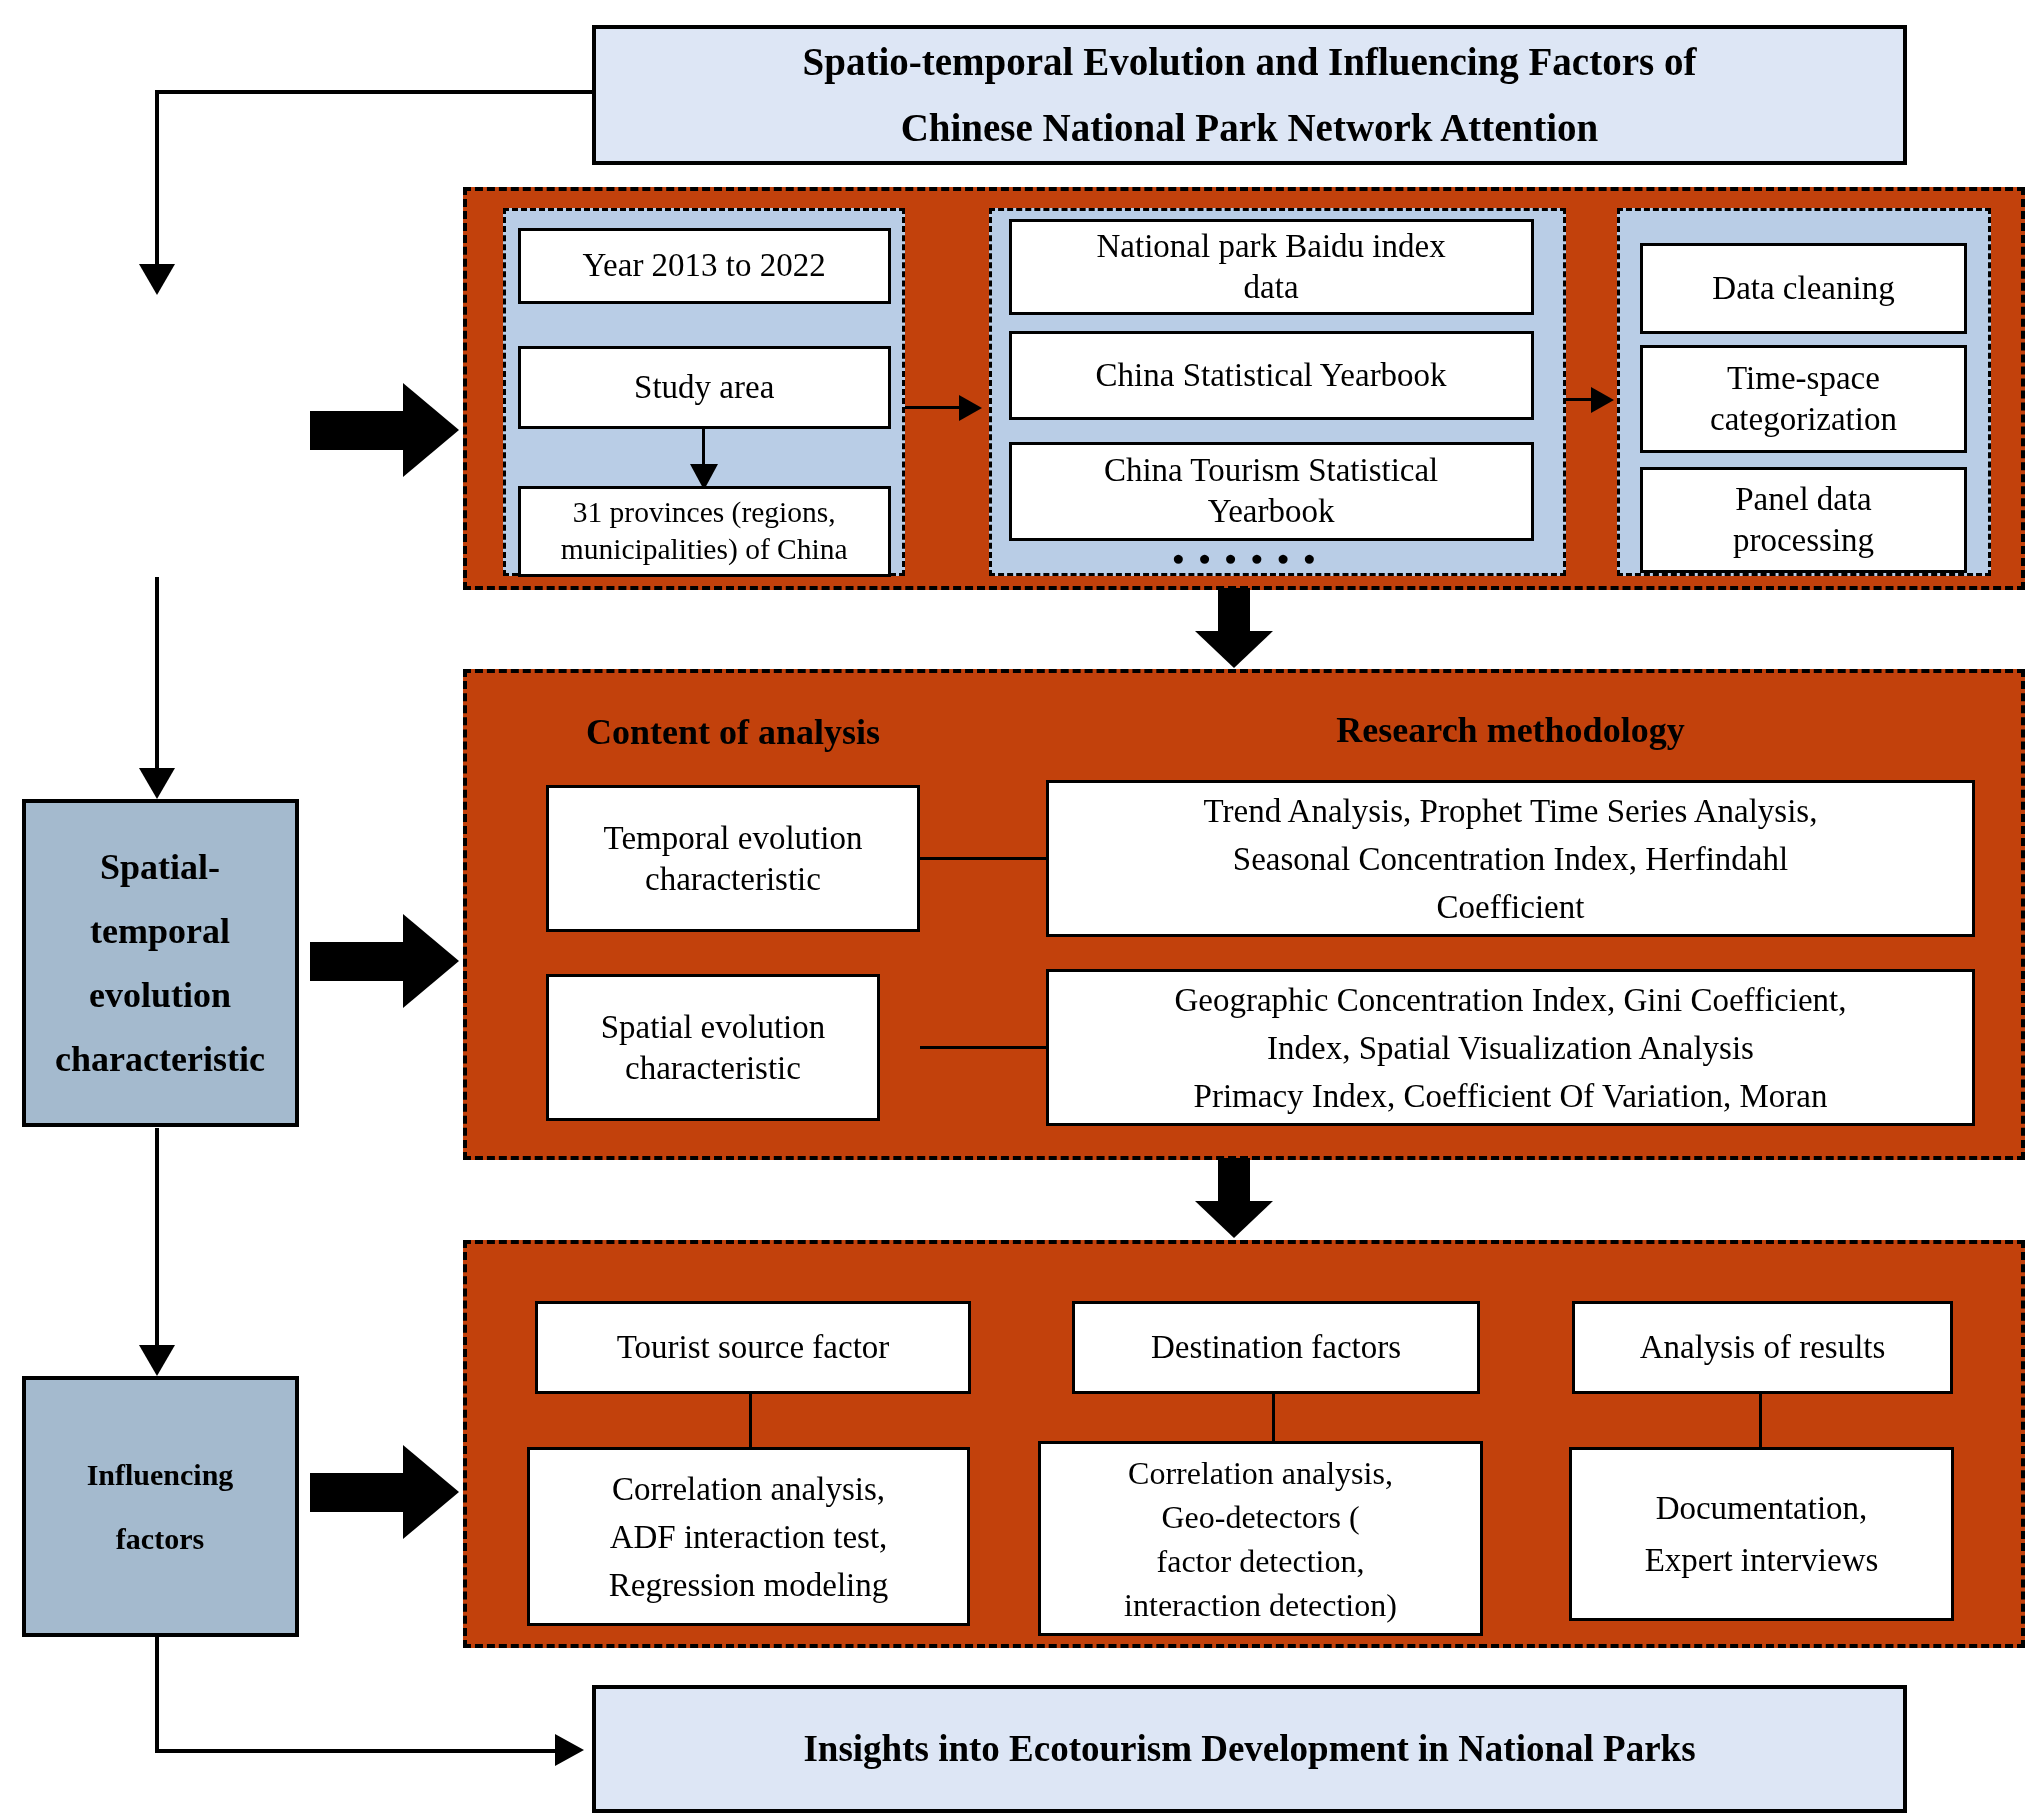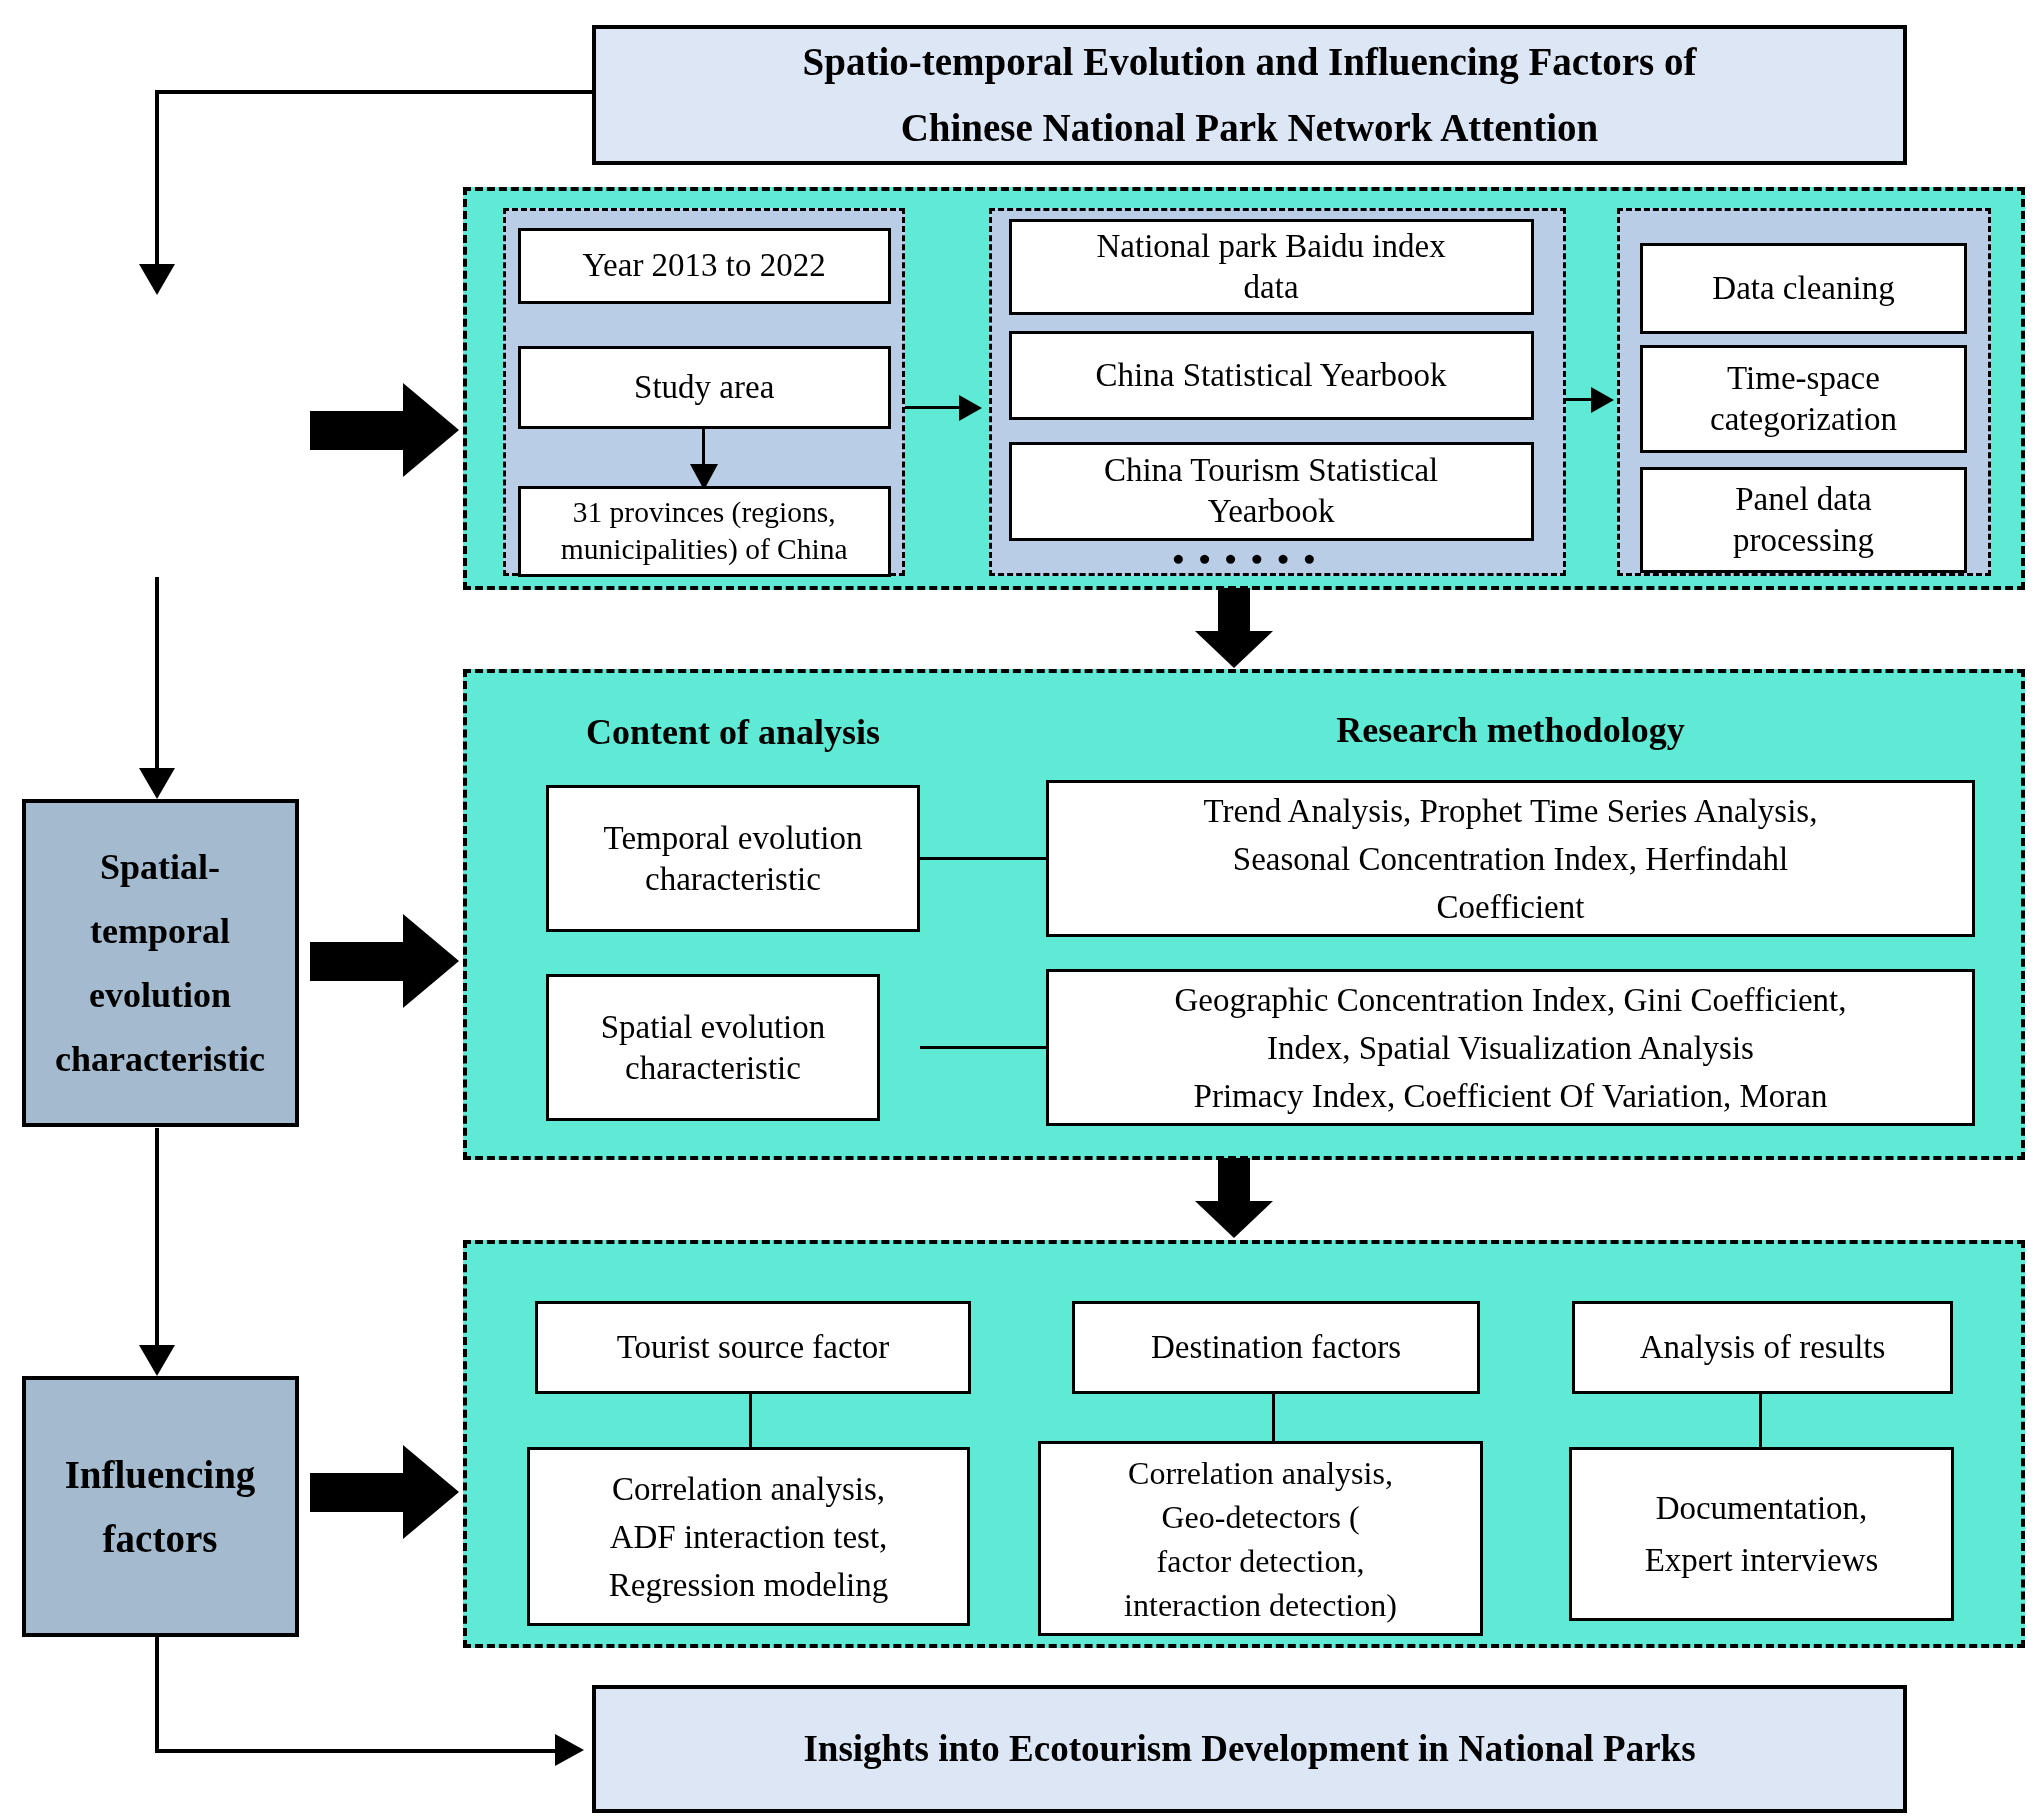--- a/index.html
+++ b/index.html
@@ -16,21 +16,21 @@
     display:flex;flex-direction:column;justify-content:center;align-items:center;
     text-align:center;font-weight:bold;box-sizing:border-box;
   }
   .panel .tline{display:block;font-size:39px;line-height:66px;}
   .label-box{
     position:absolute;background:#a4bace;border:4.3px solid #000;
     display:flex;flex-direction:column;justify-content:center;align-items:center;
     text-align:center;font-weight:bold;box-sizing:border-box;font-size:36px;line-height:64px;
   }
   .container{
-    position:absolute;background:#5eead4;border:4.3px dashed #000;box-sizing:border-box;padding-left:46px;
+    position:absolute;background:#c2410c;border:4.3px dashed #000;box-sizing:border-box;padding-left:46px;
   }
   .subcontainer{
     position:absolute;background:#b9cde6;border:3.7px dashed #000;box-sizing:border-box;
   }
   .wbox{
     position:absolute;background:#ffffff;border:3.1px solid #000;box-sizing:border-box;
     display:flex;flex-direction:column;justify-content:center;align-items:center;
     text-align:center;font-size:33px;line-height:41px;
   }
   .wbox.small{font-size:29.5px;line-height:37px;}
@@ -85,21 +85,21 @@
   </div>
 
   <div class="barrow" style="left:310px;top:914px;">
     <div class="shaft"></div>
     <div class="head"></div>
   </div>
 
   <div class="vline" style="left:155px;top:1128px;width:3.7px;height:220px;"></div>
   <div class="tri-down" style="left:139px;top:1345px;"></div>
 
-  <div class="label-box" style="left:21.5px;top:1376px;width:277px;height:261px;font-size:39px;">
+  <div class="label-box" style="left:21.5px;top:1376px;width:277px;height:261px;font-size:30px;">
     <span>Influencing</span>
     <span>factors</span>
   </div>
 
   <div class="barrow" style="left:310px;top:1445px;">
     <div class="shaft"></div>
     <div class="head"></div>
   </div>
 
   <div class="vline" style="left:155px;top:1637px;width:3.7px;height:115px;"></div>

